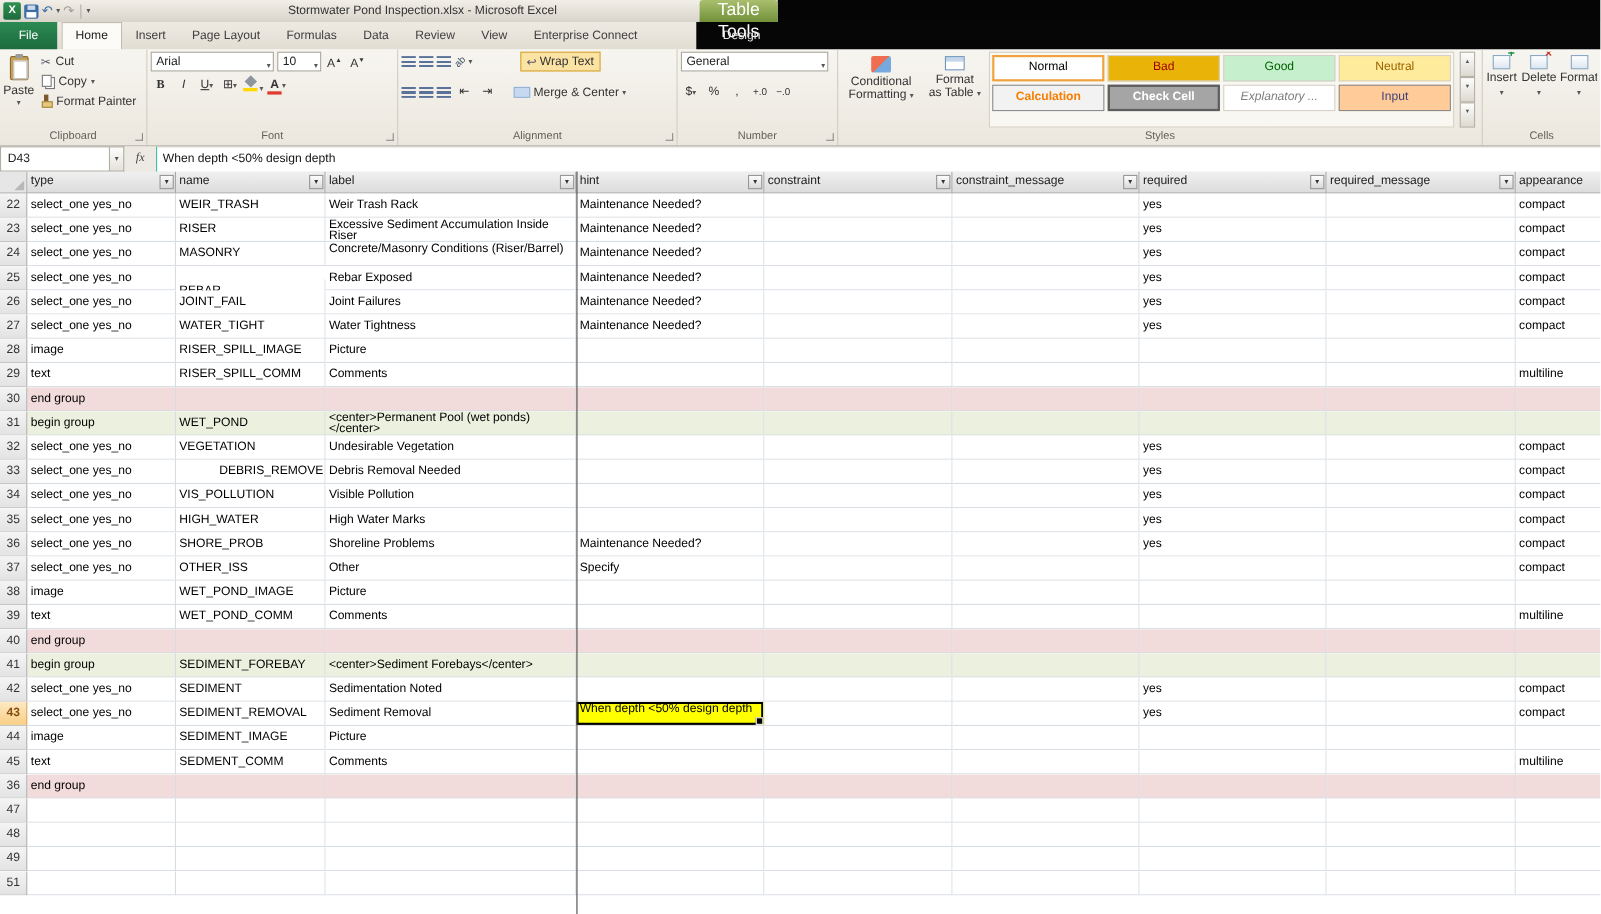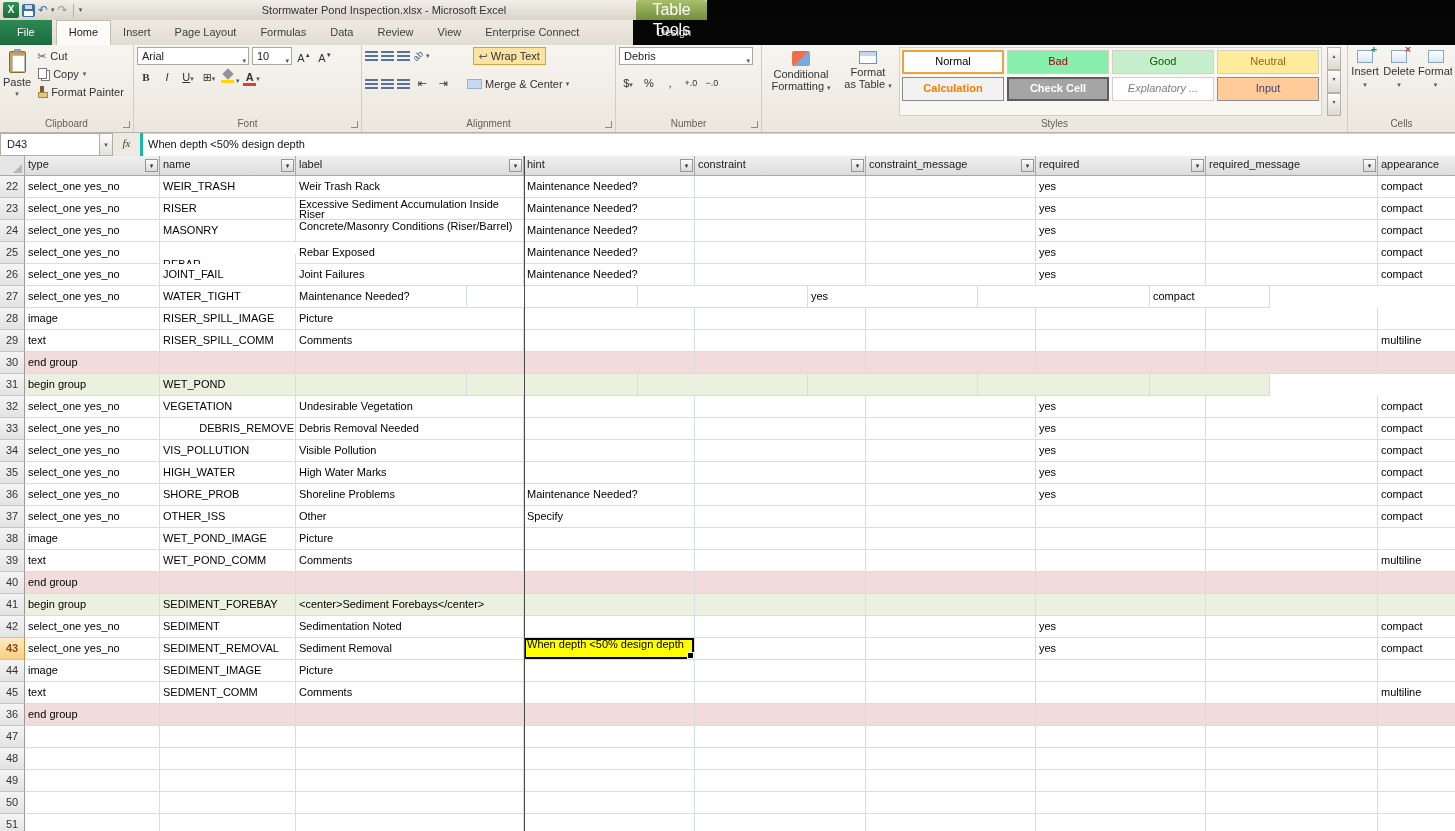--- a/index.html
+++ b/index.html
@@ -91,21 +91,21 @@
 .styles-wrap{display:flex;gap:3px}
 .cf-ic{width:18px;height:15px;border-radius:2px;margin-bottom:2px;display:inline-block;
   background:linear-gradient(135deg,#ef6d51 0 50%,#76a9dd 50% 100%)}
 .fat-ic{width:18px;height:13px;background:#fff;border:1px solid #6f94bd;margin-bottom:2px;display:inline-block;
   background-image:linear-gradient(#c3d6ea,#c3d6ea);background-size:100% 4px;background-repeat:no-repeat}
 .gallery{display:grid;grid-template-columns:repeat(4,102px);grid-auto-rows:24px;gap:3px;padding:2px;
   background:#f9f7f2;border:1px solid #d5d0c5}
 .gal-item{font-size:11px;line-height:20px;text-align:center;border:1px solid #d5d0c5;background:#fff;
   color:#000;overflow:hidden;white-space:nowrap}
 .st-normal{border:2px solid #f0a23c;line-height:18px}
-.st-bad{background:#86efac;color:#9c0006}
+.st-bad{background:#eab308;color:#9c0006}
 .st-good{background:#c6efce;color:#006100}
 .st-neutral{background:#ffeb9c;color:#9c6500}
 .st-calc{background:#f2f2f2;color:#fa7d00;border-color:#8c8c8c;font-weight:bold}
 .st-check{background:#a5a5a5;color:#fff;border:2px solid #5d5d5d;line-height:18px;font-weight:bold}
 .st-expl{color:#7f7f7f;font-style:italic}
 .st-input{background:#ffcc99;color:#3f3f76;border-color:#8c8c8c}
 .gal-scroll{display:flex;flex-direction:column;width:14px;margin-left:2px}
 .gs-btn{flex:1;border:1px solid #b6b1a6;background:linear-gradient(#fdfdfd,#ddd9d0);
   font-size:6px;text-align:center;color:#555;line-height:16px}
 
@@ -117,21 +117,21 @@
   position:relative;margin-bottom:2px}
 .grid-ic.plus::after{content:"+";position:absolute;right:-5px;top:-8px;color:#1f9247;font-weight:bold;font-size:11px}
 .grid-ic.minus::after{content:"\00d7";position:absolute;right:-5px;top:-8px;color:#c0392b;font-weight:bold;font-size:11px}
 
 
 .formulabar{height:23px;background:#edeae3;display:flex;align-items:stretch}
 .namebox{width:100px;background:#fff;border:1px solid #b3afa5;font-size:11px;line-height:21px;padding-left:6px;color:#222}
 .nb-arrow{width:13px;background:linear-gradient(#fdfdfd,#e4e1d9);border:1px solid #b3afa5;border-left:none;
   font-size:7px;text-align:center;line-height:21px;color:#555}
 .fx{width:30px;font-size:11px;font-style:italic;font-family:"Liberation Serif",serif;text-align:center;
-  line-height:21px;color:#444;border-right:3px solid #14b8a6}
+  line-height:21px;color:#444;border-right:1px solid #14b8a6}
 .formula-input{flex:1;background:#fff;font-size:11px;line-height:21px;padding-left:5px;color:#111;
   border-top:1px solid #d6d1c7}
 
 
 .headers{height:20px;display:flex;width:1455px;overflow:hidden;background:#d9d9d9}
 .corner{width:25px;height:20px;background:#e6e6e6;border-right:1px solid #a8a8a8;border-bottom:1px solid #a8a8a8;
   position:relative;flex:none}
 .corner-tri{position:absolute;bottom:2px;right:2px;width:0;height:0;
   border-left:9px solid transparent;border-bottom:9px solid #b8b8b8}
 .col-h{position:relative;height:20px;border-right:1px solid #a8a8a8;border-bottom:1px solid #a8a8a8;
@@ -278,21 +278,21 @@
     <div class="g-label">
       <span>Alignment</span>
       <span class="launcher"></span>
     </div>
   </div>
 
   <div class="rgroup" style="left:616px;width:146px">
     <div class="g-content">
       <div class="frow">
         <div class="combo num-combo">
-          <span>Debris</span>
+          <span>General</span>
           <span class="combo-arr">▾</span>
         </div>
       </div>
       <div class="frow" style="margin-top:10px">
         <span class="tool">$<span class="arr">▾</span></span>
         <span class="tool">%</span>
         <span class="tool">,</span>
         <span class="tool" style="font-size:9px">+.0</span>
         <span class="tool" style="font-size:9px">−.0</span>
       </div>
@@ -442,20 +442,21 @@
       <div class="cell" style="width: 171px;"></div>
       <div class="cell" style="width: 170px;"></div>
       <div class="cell" style="width: 170px;">yes</div>
       <div class="cell" style="width: 172px;"></div>
       <div class="cell" style="width: 120px;">compact</div>
     </div>
     <div class="grid-row">
       <div class="row-h">27</div>
       <div class="cell" style="width: 135px;">select_one yes_no</div>
       <div class="cell" style="width: 136px;">WATER_TIGHT</div>
+      <div class="cell" style="width: 228px;">Water Tightness</div>
       <div class="cell" style="width: 171px;">Maintenance Needed?</div>
       <div class="cell" style="width: 171px;"></div>
       <div class="cell" style="width: 170px;"></div>
       <div class="cell" style="width: 170px;">yes</div>
       <div class="cell" style="width: 172px;"></div>
       <div class="cell" style="width: 120px;">compact</div>
     </div>
     <div class="grid-row">
       <div class="row-h">28</div>
       <div class="cell" style="width: 135px;">image</div>
@@ -489,20 +490,21 @@
       <div class="cell end" style="width: 171px;"></div>
       <div class="cell end" style="width: 170px;"></div>
       <div class="cell end" style="width: 170px;"></div>
       <div class="cell end" style="width: 172px;"></div>
       <div class="cell end" style="width: 120px;"></div>
     </div>
     <div class="grid-row">
       <div class="row-h">31</div>
       <div class="cell begin" style="width: 135px;">begin group</div>
       <div class="cell begin" style="width: 136px;">WET_POND</div>
+      <div class="cell begin wrap" style="width: 228px;">&lt;center&gt;Permanent Pool (wet ponds)&lt;/center&gt;</div>
       <div class="cell begin" style="width: 171px;"></div>
       <div class="cell begin" style="width: 171px;"></div>
       <div class="cell begin" style="width: 170px;"></div>
       <div class="cell begin" style="width: 170px;"></div>
       <div class="cell begin" style="width: 172px;"></div>
       <div class="cell begin" style="width: 120px;"></div>
     </div>
     <div class="grid-row">
       <div class="row-h">32</div>
       <div class="cell" style="width: 135px;">select_one yes_no</div>
@@ -713,32 +715,20 @@
       <div class="cell" style="width: 136px;"></div>
       <div class="cell" style="width: 228px;"></div>
       <div class="cell" style="width: 171px;"></div>
       <div class="cell" style="width: 171px;"></div>
       <div class="cell" style="width: 170px;"></div>
       <div class="cell" style="width: 170px;"></div>
       <div class="cell" style="width: 172px;"></div>
       <div class="cell" style="width: 120px;"></div>
     </div>
     <div class="grid-row">
-      <div class="row-h">50</div>
-      <div class="cell" style="width: 135px;"></div>
-      <div class="cell" style="width: 136px;"></div>
-      <div class="cell" style="width: 228px;"></div>
-      <div class="cell" style="width: 171px;"></div>
-      <div class="cell" style="width: 171px;"></div>
-      <div class="cell" style="width: 170px;"></div>
-      <div class="cell" style="width: 170px;"></div>
-      <div class="cell" style="width: 172px;"></div>
-      <div class="cell" style="width: 120px;"></div>
-    </div>
-    <div class="grid-row">
       <div class="row-h">51</div>
       <div class="cell" style="width: 135px;"></div>
       <div class="cell" style="width: 136px;"></div>
       <div class="cell" style="width: 228px;"></div>
       <div class="cell" style="width: 171px;"></div>
       <div class="cell" style="width: 171px;"></div>
       <div class="cell" style="width: 170px;"></div>
       <div class="cell" style="width: 170px;"></div>
       <div class="cell" style="width: 172px;"></div>
       <div class="cell" style="width: 120px;"></div>

